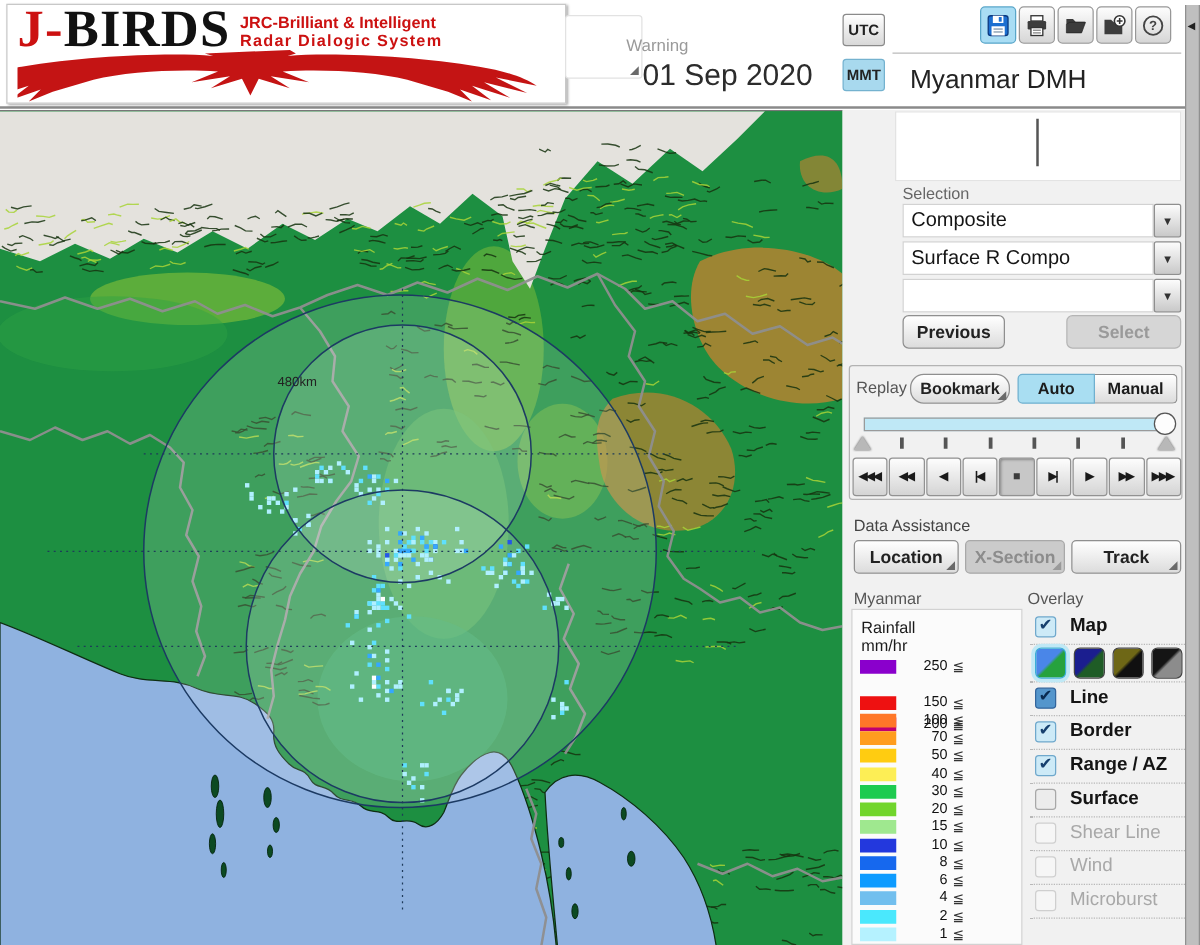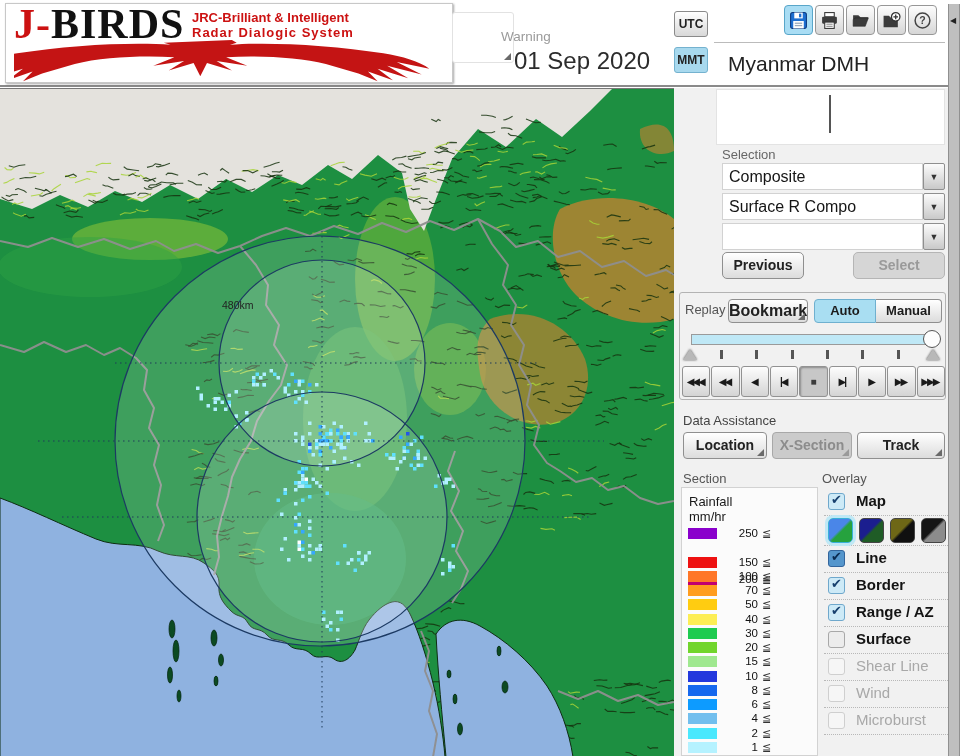--- a/index.html
+++ b/index.html
@@ -55,21 +55,21 @@
   .dd-text { position:absolute; left:48px; width:201px; height:27px; background:#fff; border:1px solid #d2d2d2; font-size:16px; color:#151515; line-height:25px; padding-left:6px; white-space:nowrap; overflow:hidden; }
   .dd-btn { position:absolute; left:249px; width:22px; height:27px; background:linear-gradient(#fcfcfc,#c9c9c9); border:1px solid #8f8f8f; border-radius:2px; font-size:9px; color:#333; text-align:center; line-height:26px; }
   .pbtn { position:absolute; height:27px; border:1px solid #8f8f8f; border-radius:5px; background:linear-gradient(#ffffff,#dcdcdc); font-size:14px; font-weight:bold; color:#222; text-align:center; line-height:25px; }
   .pbtn.disabled { background:#d6d6d6; border-color:#b5b5b5; color:#9a9a9a; }
   #prev-btn { left:48px; top:164px; width:82px; }
   #select-btn { left:179px; top:164px; width:92px; }
 
   
   #replay-box { position:absolute; left:5px; top:204px; width:267px; height:108px; border:1px solid #b3b3b3; border-radius:3px; }
   #replay-label { left:5px; top:9px; color:#555; }
-  #bookmark-btn { position:absolute; left:48px; top:6px; width:80px; height:24px; border:1px solid #8f8f8f; border-radius:4px; background:linear-gradient(#fff,#dcdcdc); font-size:16px; font-weight:bold; color:#222; text-align:center; line-height:22px; }
+  #bookmark-btn { position:absolute; left:48px; top:6px; width:80px; height:24px; border:1px solid #8f8f8f; border-radius:11px; background:linear-gradient(#fff,#dcdcdc); font-size:13px; font-weight:bold; color:#222; text-align:center; line-height:22px; }
   #auto-btn { position:absolute; left:134px; top:6px; width:62px; height:24px; border:1px solid #6fb0cf; border-radius:4px 0 0 4px; background:#a9def2; font-size:13px; font-weight:bold; color:#1c1c1c; text-align:center; line-height:22px; }
   #manual-btn { position:absolute; left:196px; top:6px; width:66px; height:24px; border:1px solid #8f8f8f; border-left:none; border-radius:0 4px 4px 0; background:linear-gradient(#fff,#dcdcdc); font-size:13px; font-weight:bold; color:#1c1c1c; text-align:center; line-height:22px; }
   #replay-track { position:absolute; left:11px; top:41px; width:247px; height:11px; background:#bfe8f6; border:1px solid #9a9a9a; }
   #replay-thumb { position:absolute; left:243px; top:37px; width:18px; height:18px; background:#fdfdfd; border:1.5px solid #555; border-radius:50%; }
   .mark-tri { position:absolute; top:56px; width:0; height:0; border-left:7px solid transparent; border-right:7px solid transparent; border-bottom:11px solid #b8b8b8; filter:drop-shadow(0 0 1px #555); }
   #mark-left { left:3px; } #mark-right { left:246px; }
   .mark-tick { position:absolute; top:57px; width:3px; height:9px; background:#555; }
   #transport { position:absolute; left:2px; top:73px; width:263px; height:31px; display:flex; gap:1px; }
   .tr-btn { flex:1; border:1px solid #929292; border-radius:3px; background:linear-gradient(#fdfdfd,#d4d4d4); font-size:10px; font-weight:bold; color:#1a1a1a; letter-spacing:-2px; display:flex; align-items:center; justify-content:center; padding-right:2px; }
   .tr-btn.pressed { background:#c7c7c7; box-shadow:inset 1px 1px 2px rgba(0,0,0,.3); color:#3c3c3c; }
@@ -1094,21 +1094,21 @@
           <div class="tr-btn">▶▶</div>
           <div class="tr-btn">▶▶▶</div>
         </div>
     </div>
 
     <div class="plabel" id="da-label">Data Assistance</div>
     <div class="da-btn corner" id="da-location">Location</div>
     <div class="da-btn corner corner-dis" id="da-xsection">X-Section</div>
     <div class="da-btn corner" id="da-track">Track</div>
 
-    <div class="plabel" id="legend-label">Section</div>
+    <div class="plabel" id="legend-label">Myanmar</div>
     <div class="plabel" id="overlay-label">Overlay</div>
 
     <div id="legend-box">
       <div id="legend-t1">Rainfall</div>
       <div id="legend-t2">mm/hr</div>
       <div id="legend-rows">
           <div class="lg-row" style="top: 39px;">
             <div class="lg-sw" style="background: rgb(138, 0, 204);"></div>
             <div class="lg-val">250</div>
             <div class="lg-sym">≦</div>

